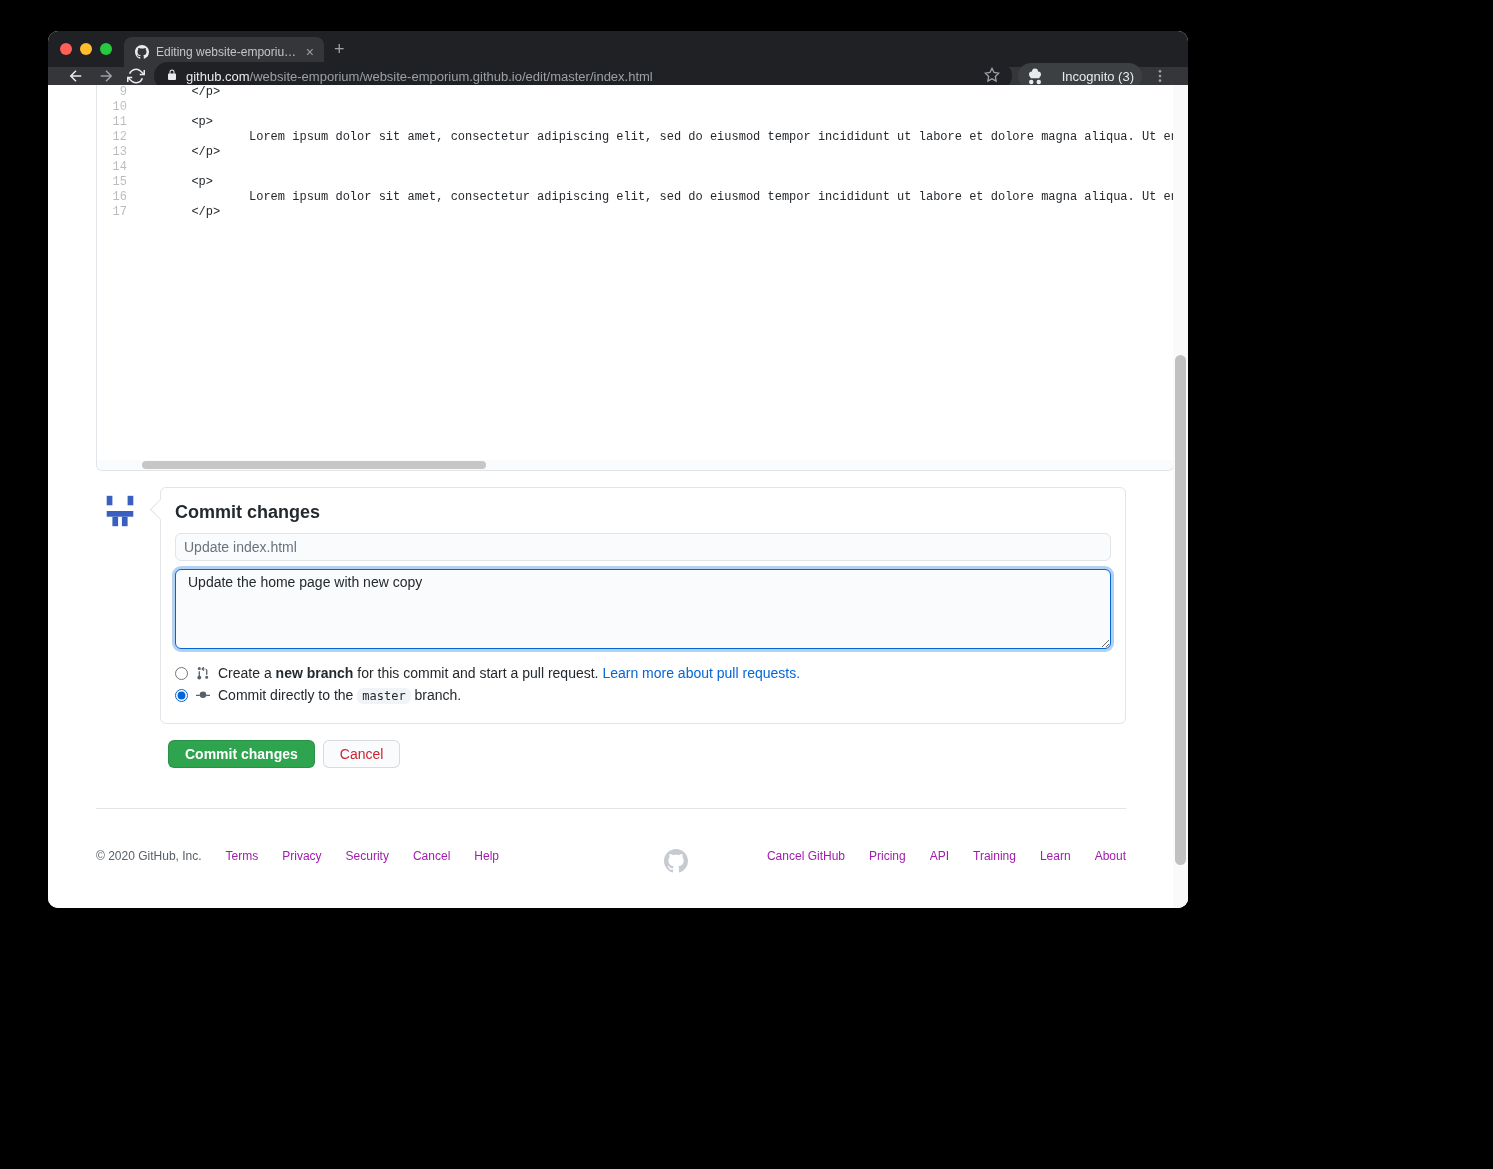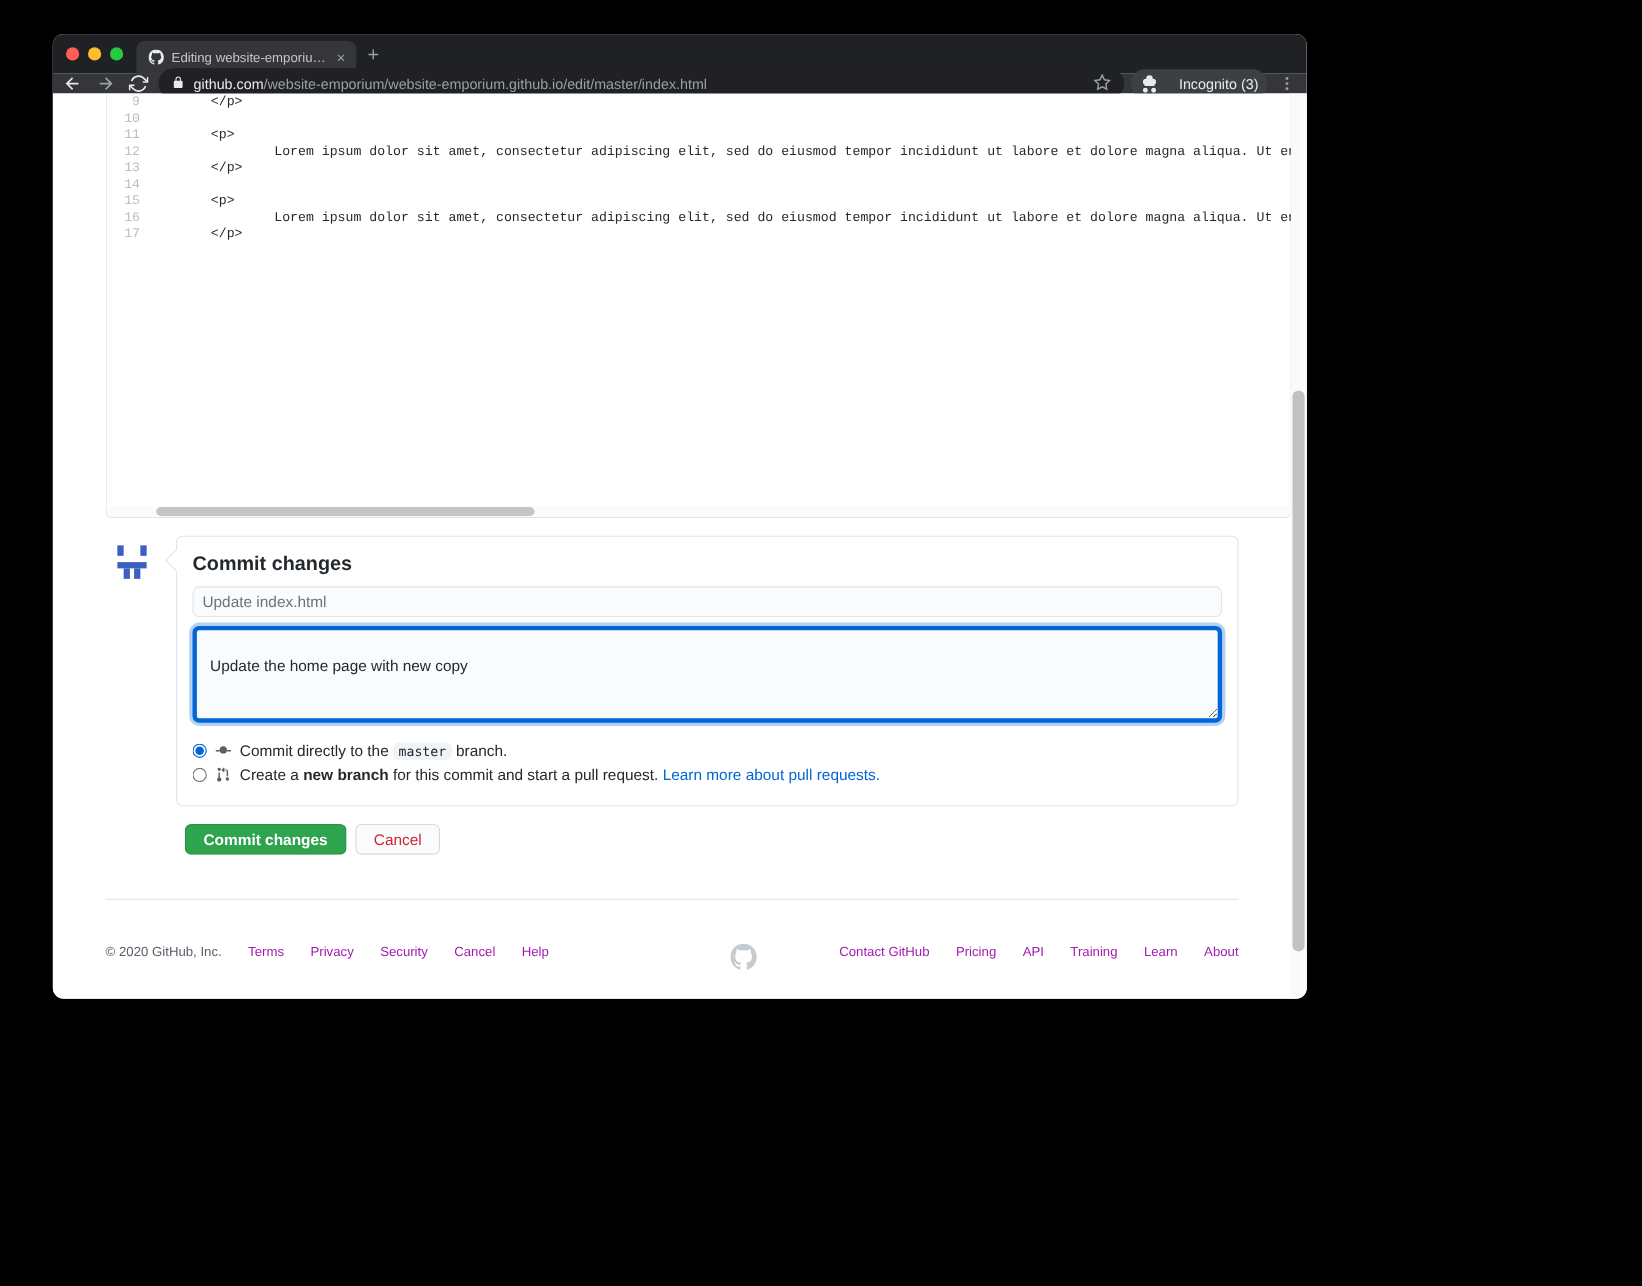--- a/index.html
+++ b/index.html
@@ -51,21 +51,21 @@
       width: 16px; height: 16px; display:flex;align-items:center;justify-content:center;
     }
     .tab-title { flex: 1; white-space: nowrap; overflow: hidden; text-overflow: ellipsis; color: #c5c5c5;}
     .tab-close { color: #9aa0a6; font-size: 14px; line-height: 1; }
     .new-tab { color: #9aa0a6; font-size: 18px; margin-left: 10px; line-height: 1;}
     .url-bar-row {
       background: #35363a;
       height: 18px;
       display: flex;
       align-items: center;
-      padding: 0 6px;
+      padding: 0 16px;
       gap: 6px;
     }
     .nav-icon { color: #9aa0a6; width: 24px; height: 24px; display: flex; align-items: center; justify-content: center; border-radius:50%;}
     .nav-icon.enabled { color: #e8eaed; }
     .url-bar {
       flex: 1;
       background: #202124;
       height: 28px;
       border-radius: 14px;
       display: flex;
@@ -150,23 +150,23 @@
       border: 1px solid #e1e4e8;
       border-radius: 6px;
       background: #fafbfc;
       color: #24292e;
       margin-bottom: 8px;
     }
     .commit-summary-input::placeholder { color: #6a737d; }
     .commit-desc {
       width: 100%;
       min-height: 80px;
-      padding: 24px 12px;
+      padding: 4px 12px;
       font-size: 14px;
-      border: 4px solid #737373;
+      border: 1px solid #737373;
       border-radius: 6px;
       background: #fafbfc;
       color: #24292e;
       resize: vertical;
       font-family: inherit;
       outline: none;
       border-color: #0366d6;
       box-shadow: 0 0 0 3px rgba(3,102,214,0.3);
       margin-bottom: 12px;
     }
@@ -303,33 +303,33 @@
               <rect x="12" y="26" width="6" height="10" fill="#3b5fc0"></rect>
               <rect x="22" y="26" width="6" height="10" fill="#3b5fc0"></rect>
             </svg>
         </div>
         <div class="commit-form">
           <h3 class="commit-heading">Commit changes</h3>
           <input type="text" class="commit-summary-input" placeholder="Update index.html" style="">
           <textarea class="commit-desc" style="">Update the home page with new copy</textarea>
 
           <label class="radio-row">
+            <input type="radio" name="commit-choice" style="">
+            <svg class="small-icon" viewBox="0 0 16 16">
+                <path d="M3.75 1a1.75 1.75 0 100 3.5 1.75 1.75 0 000-3.5zM3 5.9v5.2a2.25 2.25 0 101.5 0V5.9a2.76 2.76 0 01-1.5 0zM12.25 11a1.75 1.75 0 100 3.5 1.75 1.75 0 000-3.5zM11.5 5v5.1a2.76 2.76 0 011.5 0V5a2 2 0 00-2-2H8.5l1-1L8.44.94 6 3.38l2.44 2.43L9.5 4.75l-1-1H11a.5.5 0 01.5.5z"></path>
+              </svg>
+            <span><span>Create a </span><strong>new branch</strong><span> for this commit and start a pull request. </span><a href="#">Learn more about pull requests.</a></span>
+          </label>
+
+          <label class="radio-row">
             <input type="radio" name="commit-choice" checked="" style="">
             <svg class="small-icon" viewBox="0 0 16 16">
                 <path d="M10.5 7.75a2.5 2.5 0 11-5 0 2.5 2.5 0 015 0zM8 11.5A3.75 3.75 0 118 4a3.75 3.75 0 010 7.5zM0 7.75h4.25v1.5H0v-1.5zm11.75 0H16v1.5h-4.25v-1.5z"></path>
               </svg>
             <span><span>Commit directly to the </span><span class="branch-tag">master</span><span> branch.</span></span>
-          </label>
-
-          <label class="radio-row">
-            <input type="radio" name="commit-choice" style="">
-            <svg class="small-icon" viewBox="0 0 16 16">
-                <path d="M3.75 1a1.75 1.75 0 100 3.5 1.75 1.75 0 000-3.5zM3 5.9v5.2a2.25 2.25 0 101.5 0V5.9a2.76 2.76 0 01-1.5 0zM12.25 11a1.75 1.75 0 100 3.5 1.75 1.75 0 000-3.5zM11.5 5v5.1a2.76 2.76 0 011.5 0V5a2 2 0 00-2-2H8.5l1-1L8.44.94 6 3.38l2.44 2.43L9.5 4.75l-1-1H11a.5.5 0 01.5.5z"></path>
-              </svg>
-            <span><span>Create a </span><strong>new branch</strong><span> for this commit and start a pull request. </span><a href="#">Learn more about pull requests.</a></span>
           </label>
         </div>
       </div>
 
       <div class="commit-actions">
         <button class="btn-primary">Commit changes</button>
         <button class="btn-cancel">Cancel</button>
       </div>
 
       <div class="footer">
@@ -340,21 +340,21 @@
             <li><a href="#">Security</a></li>
             <li><a href="#">Cancel</a></li>
             <li><a href="#">Help</a></li>
           </ul>
         <span class="gh-mark">
           <svg viewBox="0 0 16 16" width="24" height="24" fill="currentColor">
               <path d="M8 0C3.58 0 0 3.58 0 8c0 3.54 2.29 6.53 5.47 7.59.4.07.55-.17.55-.38 0-.19-.01-.82-.01-1.49-2.01.37-2.53-.49-2.69-.94-.09-.23-.48-.94-.82-1.13-.28-.15-.68-.52-.01-.53.63-.01 1.08.58 1.23.82.72 1.21 1.87.87 2.33.66.07-.52.28-.87.51-1.07-1.78-.2-3.64-.89-3.64-3.95 0-.87.31-1.59.82-2.15-.08-.2-.36-1.02.08-2.12 0 0 .67-.21 2.2.82.64-.18 1.32-.27 2-.27.68 0 1.36.09 2 .27 1.53-1.04 2.2-.82 2.2-.82.44 1.1.16 1.92.08 2.12.51.56.82 1.27.82 2.15 0 3.07-1.87 3.75-3.65 3.95.29.25.54.73.54 1.48 0 1.07-.01 1.93-.01 2.2 0 .21.15.46.55.38A8.013 8.013 0 0016 8c0-4.42-3.58-8-8-8z"></path>
             </svg>
         </span>
         <ul class="right" id="footer-right">
-            <li><a href="#">Contact GitHub</a></li>
+            <li><a href="#">Cancel GitHub</a></li>
             <li><a href="#">Pricing</a></li>
             <li><a href="#">API</a></li>
             <li><a href="#">Training</a></li>
             <li><a href="#">Learn</a></li>
             <li><a href="#">About</a></li>
           </ul>
       </div>
 
     </div>
     <div class="page-scrollbar">

